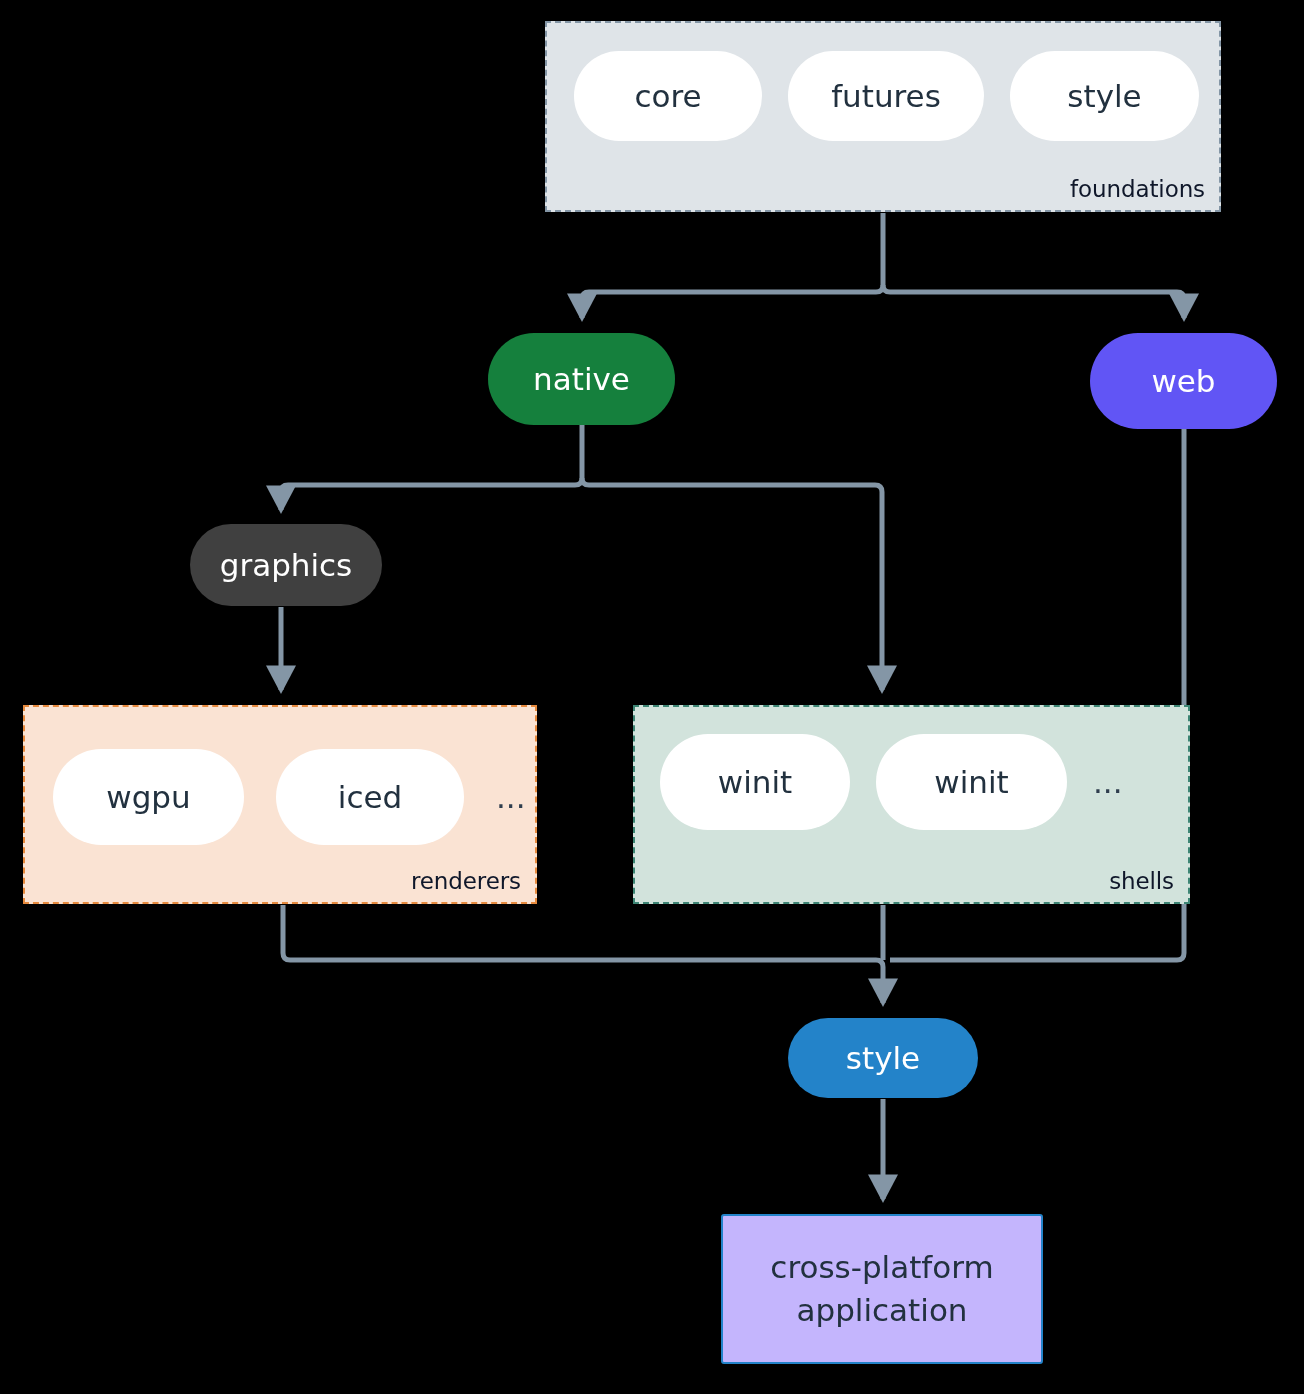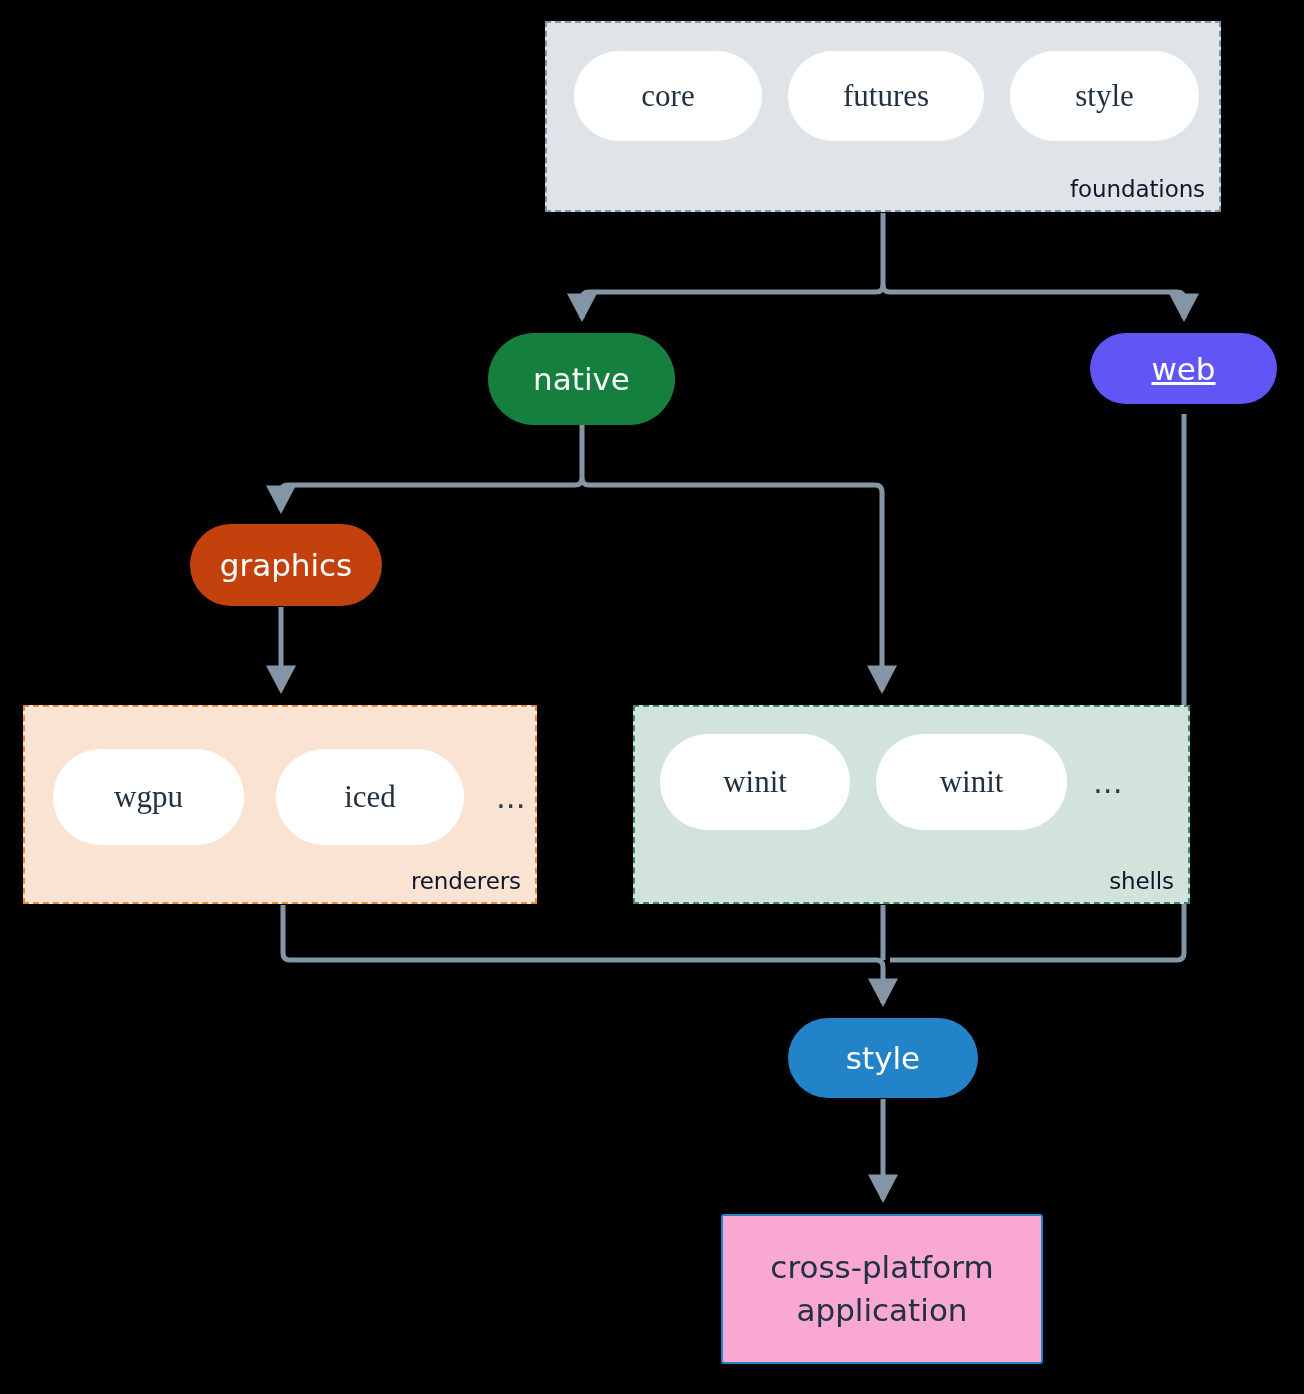--- a/index.html
+++ b/index.html
@@ -76,21 +76,20 @@
   .pill {
     background: #FFFFFF;
     border-radius: 999px;
     color: #22313F;
     display: flex;
     align-items: center;
     justify-content: center;
     font-size: 31px;
     box-sizing: border-box;
     white-space: nowrap;
-    font-family: Liberation Serif, serif;
   }
   .ellipsis {
     color: #2F3E4E;
     font-size: 31px;
     line-height: 1;
     white-space: nowrap;
   }
 
   
   .foundations-row {
@@ -139,47 +138,46 @@
     left: 488px;
     top: 333px;
     width: 187px;
     height: 92px;
     background: #15803d;
   }
   .node-web {
     left: 1090px;
     top: 333px;
     width: 187px;
-    height: 71px;
+    height: 96px;
     background: #6155F5;
-    text-decoration: underline;
   }
   .node-graphics {
     left: 190px;
     top: 524px;
     width: 192px;
     height: 82px;
-    background: #c2410c;
+    background: #404040;
   }
   .node-iced {
     left: 788px;
     top: 1018px;
     width: 190px;
     height: 80px;
     background: #2383C9;
   }
 
   
   .box-app {
     position: absolute;
     left: 721px;
     top: 1214px;
     width: 322px;
     height: 150px;
-    background: #f9a8d4;
+    background: #c4b5fd;
     border: 2px solid #2383C9;
     border-radius: 3px;
     box-sizing: border-box;
     display: flex;
     flex-direction: column;
     align-items: center;
     justify-content: center;
     color: #22313F;
     font-size: 31px;
     line-height: 1.38;

